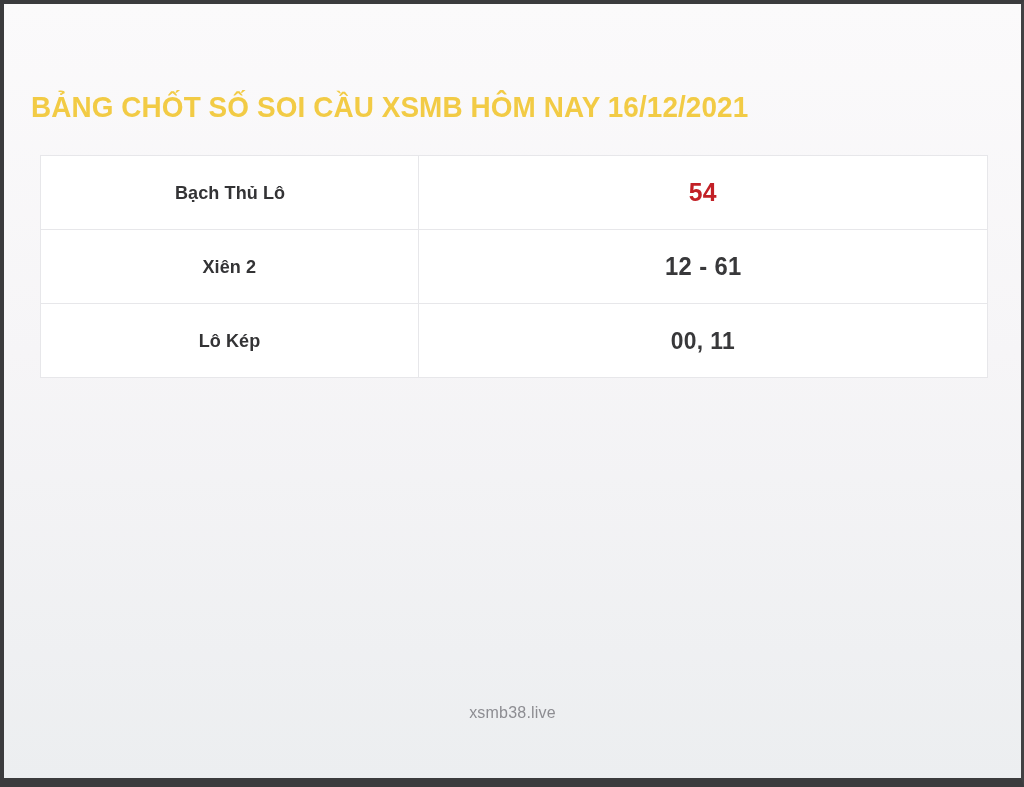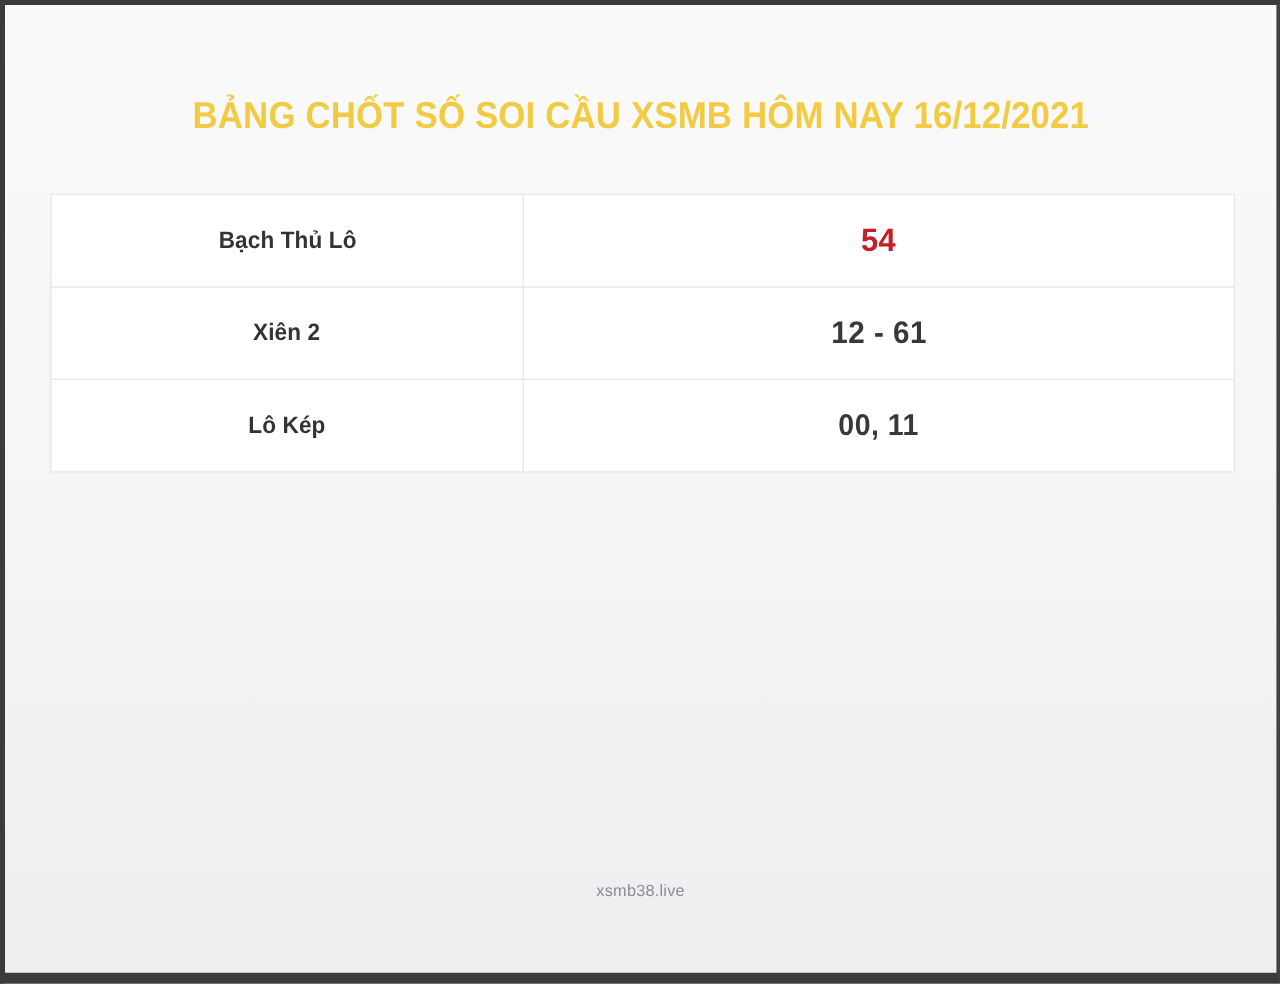--- a/index.html
+++ b/index.html
@@ -34,23 +34,22 @@
     width: 100%;
     height: 100%;
     box-sizing: border-box;
     background: linear-gradient(180deg, #fbfafb 0%, #f6f5f7 45%, #eceef0 100%);
   }
 
   
   .title-wrap {
     position: absolute;
     left: 0;
-    top: 72px;
+    top: 86px;
     width: 100%;
-    text-align: center;
   }
   .title {
     display: inline-block;
     font-family: "Liberation Sans Narrow", "Liberation Sans", "DejaVu Sans", sans-serif;
     font-size: 30px;
     font-weight: bold;
     letter-spacing: 0.1px;
     color: #f2cb45;
     white-space: nowrap;
     transform: scaleX(0.93);
@@ -61,21 +60,21 @@
   .board {
     position: absolute;
     left: 36px;
     top: 151px;
     width: 948px;
     border-collapse: collapse;
     background: #ffffff;
     table-layout: fixed;
   }
   .board tr {
-    background: #fdba74;
+    background: #7f1d1d;
   }
   .board td {
     border: 1px solid #e7e7ea;
     height: 73px;
     padding: 0 6px;
     text-align: center;
     vertical-align: middle;
     background: #ffffff;
   }
   .col-label {
@@ -112,21 +111,21 @@
   
   .footer {
     position: absolute;
     left: 0;
     top: 700px;
     width: 100%;
     text-align: center;
   }
   .footer-text {
     font-family: "Liberation Sans", "DejaVu Sans", sans-serif;
-    font-size: 13px;
+    font-size: 16px;
     font-weight: normal;
     color: #8d8d92;
     letter-spacing: 0.2px;
   }
 </style>
 </head>
 <body>
 
 <div id="screen">
   <div id="page">

